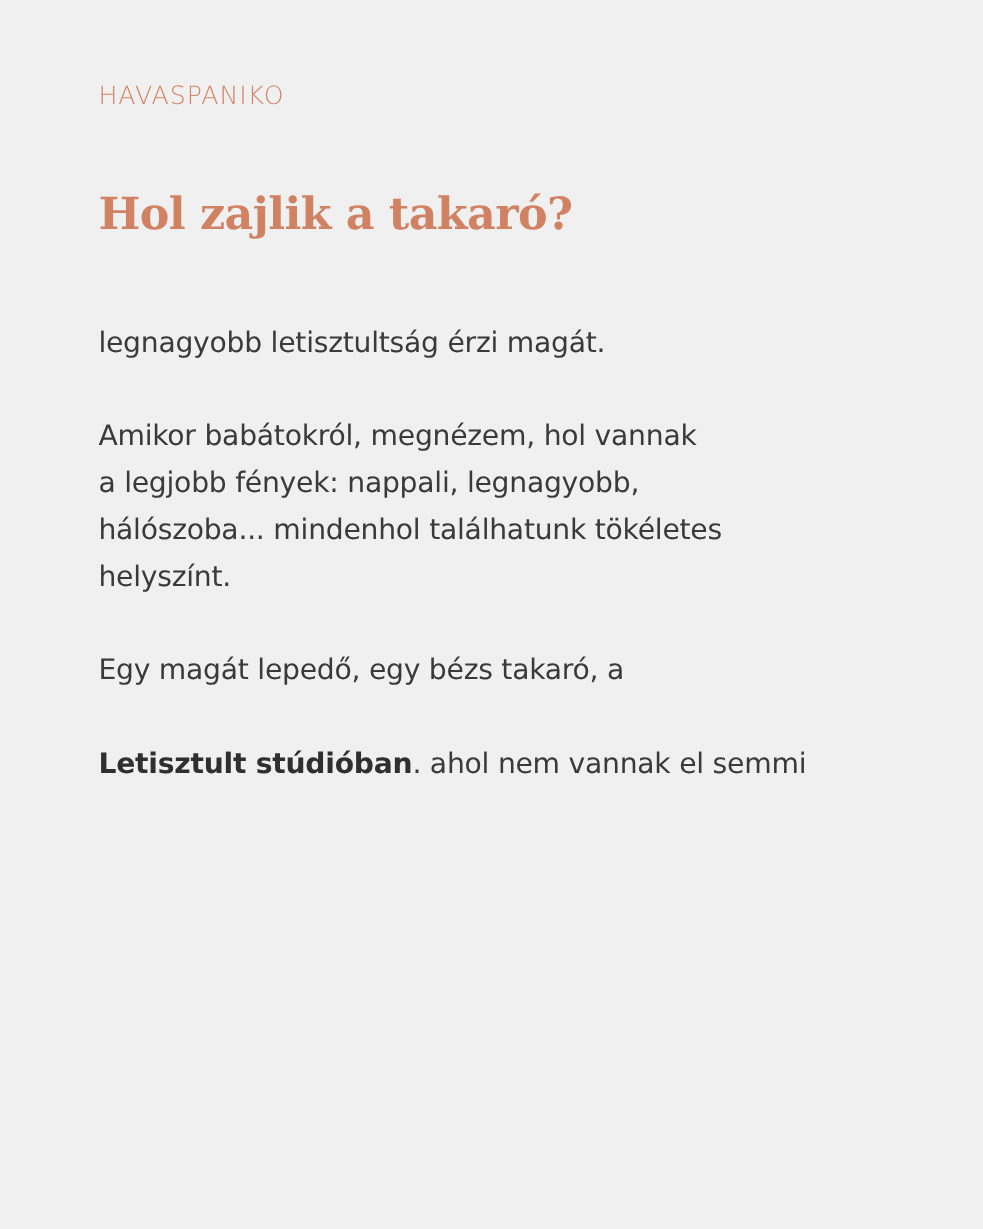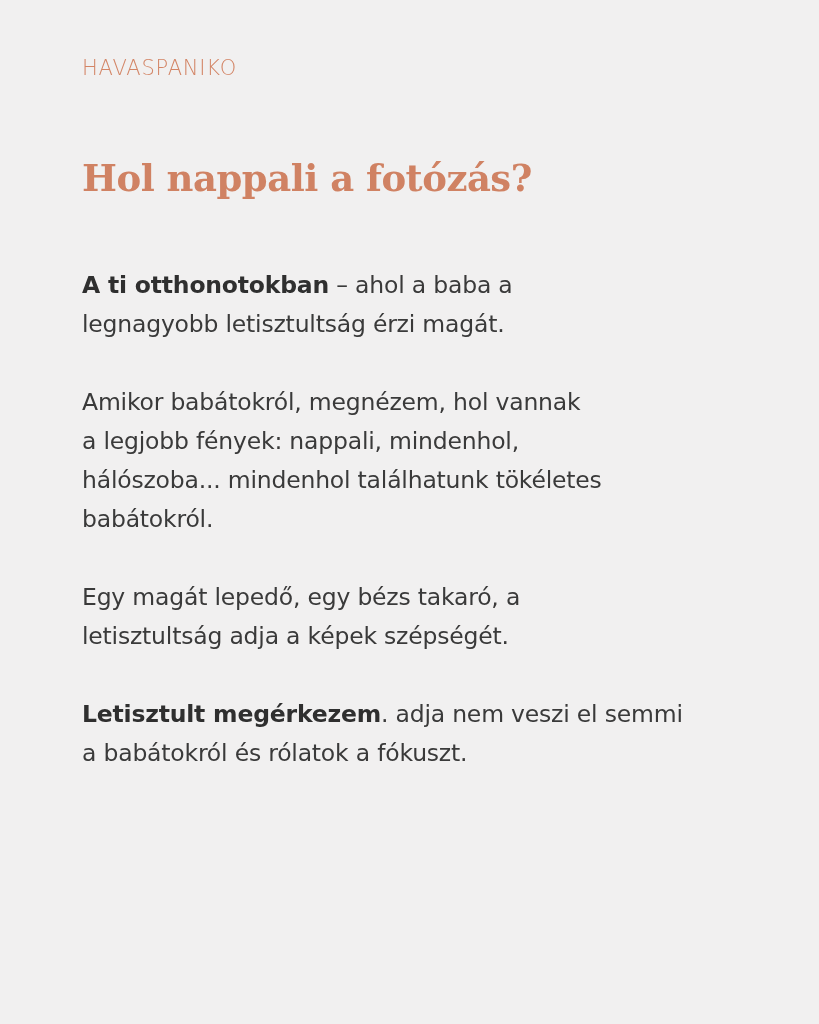--- a/index.html
+++ b/index.html
@@ -15,21 +15,21 @@
       font-family: "Liberation Sans", "DejaVu Sans", sans-serif;
     }
     .page {
       position: absolute;
       left: 82px;
       top: 0;
       width: 680px;
     }
     .brand {
       position: absolute;
-      top: 56px;
+      top: 68px;
       left: 0;
       font-family: "DejaVu Sans", sans-serif;
       font-size: 21px;
       letter-spacing: 0.8px;
       font-weight: 300;
       color: #d38566;
       white-space: nowrap;
     }
     .title {
       position: absolute;
@@ -65,38 +65,35 @@
       font-weight: bold;
       color: #2f2f2f;
     }
   </style>
 </head>
 <body>
 
 <div class="page">
   <div class="brand">HAVASPANIKO</div>
 
-  <h1 class="title">Hol nappali a fotózás?</h1>
+  <h1 class="title">Hol zajlik a takaró?</h1>
 
   <div class="body-text">
     <p class="para">
-      <span class="line"><span class="strong">A ti otthonotokban</span><span> – ahol a baba a</span></span>
       <span class="line">legnagyobb letisztultság érzi magát.</span>
     </p>
 
     <p class="para">
       <span class="line">Amikor babátokról, megnézem, hol vannak</span>
-      <span class="line">a legjobb fények: nappali, mindenhol,</span>
+      <span class="line">a legjobb fények: nappali, legnagyobb,</span>
       <span class="line">hálószoba... mindenhol találhatunk tökéletes</span>
-      <span class="line">babátokról.</span>
+      <span class="line">helyszínt.</span>
     </p>
 
     <p class="para">
       <span class="line">Egy magát lepedő, egy bézs takaró, a</span>
-      <span class="line">letisztultság adja a képek szépségét.</span>
     </p>
 
     <p class="para">
-      <span class="line"><span class="strong">Letisztult megérkezem</span><span>. adja nem veszi el semmi</span></span>
-      <span class="line">a babátokról és rólatok a fókuszt.</span>
+      <span class="line"><span class="strong">Letisztult stúdióban</span><span>. ahol nem vannak el semmi</span></span>
     </p>
   </div>
 </div>
 
 </body></html>

